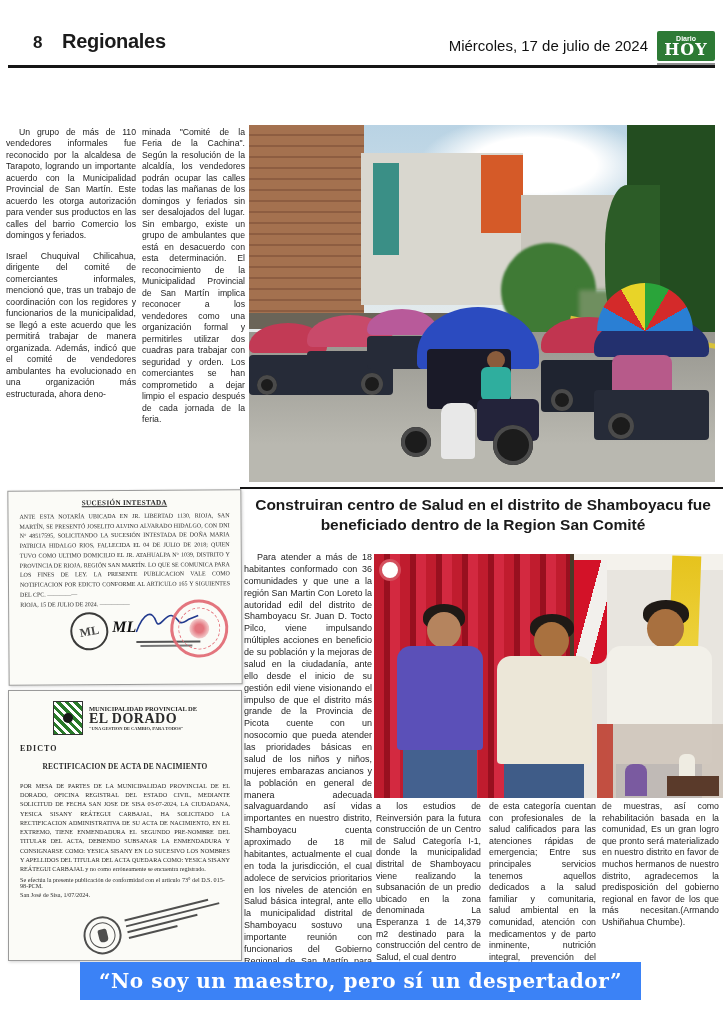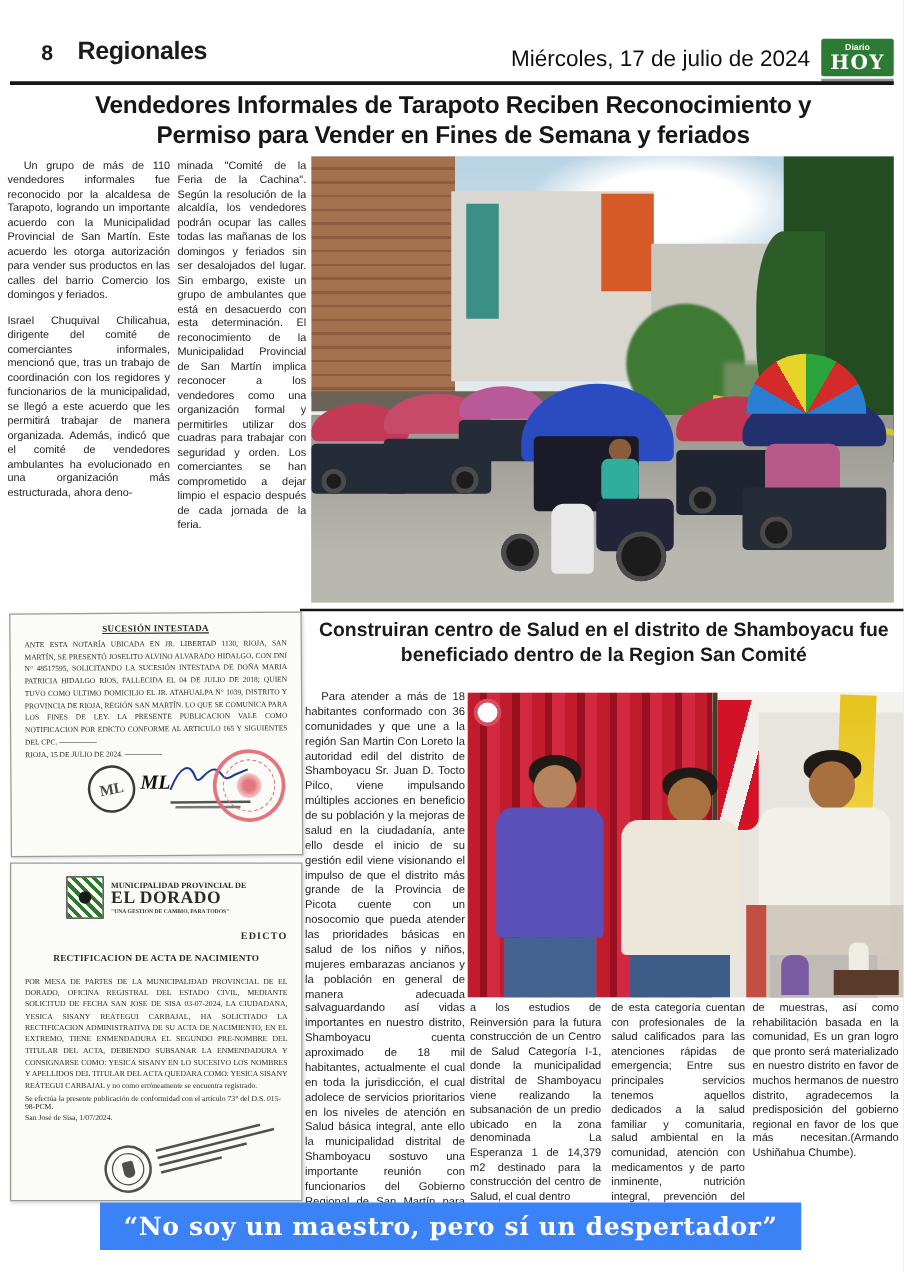--- a/index.html
+++ b/index.html
@@ -3,21 +3,21 @@
 <meta charset="utf-8">
 <style>
   html,body{margin:0;padding:0;background:#d8d8d8;}
   .page{position:relative;width:723px;height:1024px;background:#fff;margin:0 auto;
         font-family:"Liberation Sans",sans-serif;overflow:hidden;color:#1b1b1b;}
   .abs{position:absolute;}
 
   
   .pgnum{left:33px;top:33px;font-size:17px;font-weight:bold;}
   .section{left:62px;top:30px;font-size:20px;font-weight:bold;letter-spacing:-.3px;}
-  .date{right:75px;top:37px;font-size:18px;color:#111;}
+  .date{right:75px;top:37px;font-size:15px;color:#111;}
   .logo{left:657px;top:31px;width:58px;height:30px;background:#2d7a35;color:#fff;
         display:flex;flex-direction:column;align-items:center;justify-content:center;border-radius:2px;}
   .logo .l1{font-size:7px;font-weight:bold;line-height:1;}
   .logo .l2{font-family:"DejaVu Serif",serif;font-weight:bold;font-size:16px;line-height:1;letter-spacing:1px;}
   .logobar{left:657px;top:63px;width:58px;height:4px;background:#8f8f8f;}
   .rule1{left:8px;top:65px;width:707px;height:3px;background:#151515;}
 
   
   .a1title{left:50px;top:73px;width:625px;text-align:center;font-size:19.5px;font-weight:bold;
            line-height:1.22;color:#161616;letter-spacing:-.2px;}
@@ -79,21 +79,21 @@
   .seal-red .inner{position:absolute;inset:5px;border:1px dashed #e26a74;border-radius:50%;}
   .seal-red .core{position:absolute;inset:16px;background:radial-gradient(circle,#e26a74 30%,rgba(226,106,116,.35) 70%);border-radius:50%;}
 
   .doc2{left:8px;top:690px;width:234px;height:271px;padding:8px 11px;box-sizing:border-box;}
   .muni-head{display:flex;justify-content:center;align-items:center;gap:6px;margin-top:2px;}
   .muni-logo{width:28px;height:32px;border:1px solid #333;background:repeating-linear-gradient(45deg,#2a7a2a 0 3px,#fff 3px 6px);position:relative;}
   .muni-logo .dot{position:absolute;left:9px;top:11px;width:10px;height:10px;border-radius:50%;background:#1a1a1a;}
   .muni-l1{font-size:6.5px;font-weight:bold;}
   .muni-l2{font-size:14px;font-weight:bold;letter-spacing:.5px;line-height:1.05;}
   .muni-l3{font-size:4.5px;font-weight:bold;color:#333;}
-  .edicto{text-align:right;font-weight:bold;font-size:8px;letter-spacing:1px;margin-top:9px;}
+  .edicto{text-align:left;font-weight:bold;font-size:8px;letter-spacing:1px;margin-top:9px;}
   .rect-title{text-align:center;font-weight:bold;font-size:7.4px;margin-top:9px;letter-spacing:.2px;}
   .doc2-body{margin-top:11px;font-size:6.15px;line-height:1.5;text-align:justify;}
   .doc2-foot{font-size:6.15px;margin-top:3px;}
   .stamparea{position:relative;height:58px;}
   .stampgrp{position:absolute;left:62px;top:6px;transform:rotate(-14deg);opacity:.82;display:flex;gap:6px;align-items:center;}
   .stamp-circ{width:38px;height:38px;border:2px solid #2a2a2a;border-radius:50%;position:relative;box-sizing:border-box;}
   .stamp-circ .in{position:absolute;inset:4px;border:1px solid #2a2a2a;border-radius:50%;}
   .stamp-circ .sh{position:absolute;left:13px;top:11px;width:9px;height:13px;background:#2a2a2a;border-radius:2px 2px 4px 4px;}
   .stamplines div{height:2px;background:#2a2a2a;margin:4px 0;}
 
@@ -139,21 +139,20 @@
   <div class="abs pgnum">8</div>
   <div class="abs section">Regionales</div>
   <div class="abs date">Miércoles, 17 de julio de 2024</div>
   <div class="abs logo">
     <span class="l1">Diario</span>
     <span class="l2">HOY</span>
   </div>
   <div class="abs logobar"></div>
   <div class="abs rule1"></div>
 
-  <h1 class="abs a1title" style="margin:0">Vendedores Informales de Tarapoto Reciben Reconocimiento y Permiso para Vender en Fines de Semana y feriados</h1>
   <div class="abs newscol indent a1c1">
     <p>Un grupo de más de 110 vendedores informales fue reconocido por la alcaldesa de Tarapoto, logrando un importante acuerdo con la Municipalidad Provincial de San Martín. Este acuerdo les otorga autorización para vender sus productos en las calles del barrio Comercio los domingos y feriados.</p>
     <p>Israel Chuquival Chilicahua, dirigente del comité de comerciantes informales, mencionó que, tras un trabajo de coordinación con los regidores y funcionarios de la municipalidad, se llegó a este acuerdo que les permitirá trabajar de manera organizada. Además, indicó que el comité de vendedores ambulantes ha evolucionado en una organización más estructurada, ahora deno-</p>
   </div>
   <div class="abs newscol a1c2">
     <p>minada "Comité de la Feria de la Cachina". Según la resolución de la alcaldía, los vendedores podrán ocupar las calles todas las mañanas de los domingos y feriados sin ser desalojados del lugar. Sin embargo, existe un grupo de ambulantes que está en desacuerdo con esta determinación. El reconocimiento de la Municipalidad Provincial de San Martín implica reconocer a los vendedores como una organización formal y permitirles utilizar dos cuadras para trabajar con seguridad y orden. Los comerciantes se han comprometido a dejar limpio el espacio después de cada jornada de la feria.</p>
   </div>
 
   <div class="abs photo1">
     <div class="abs cloud"></div>

